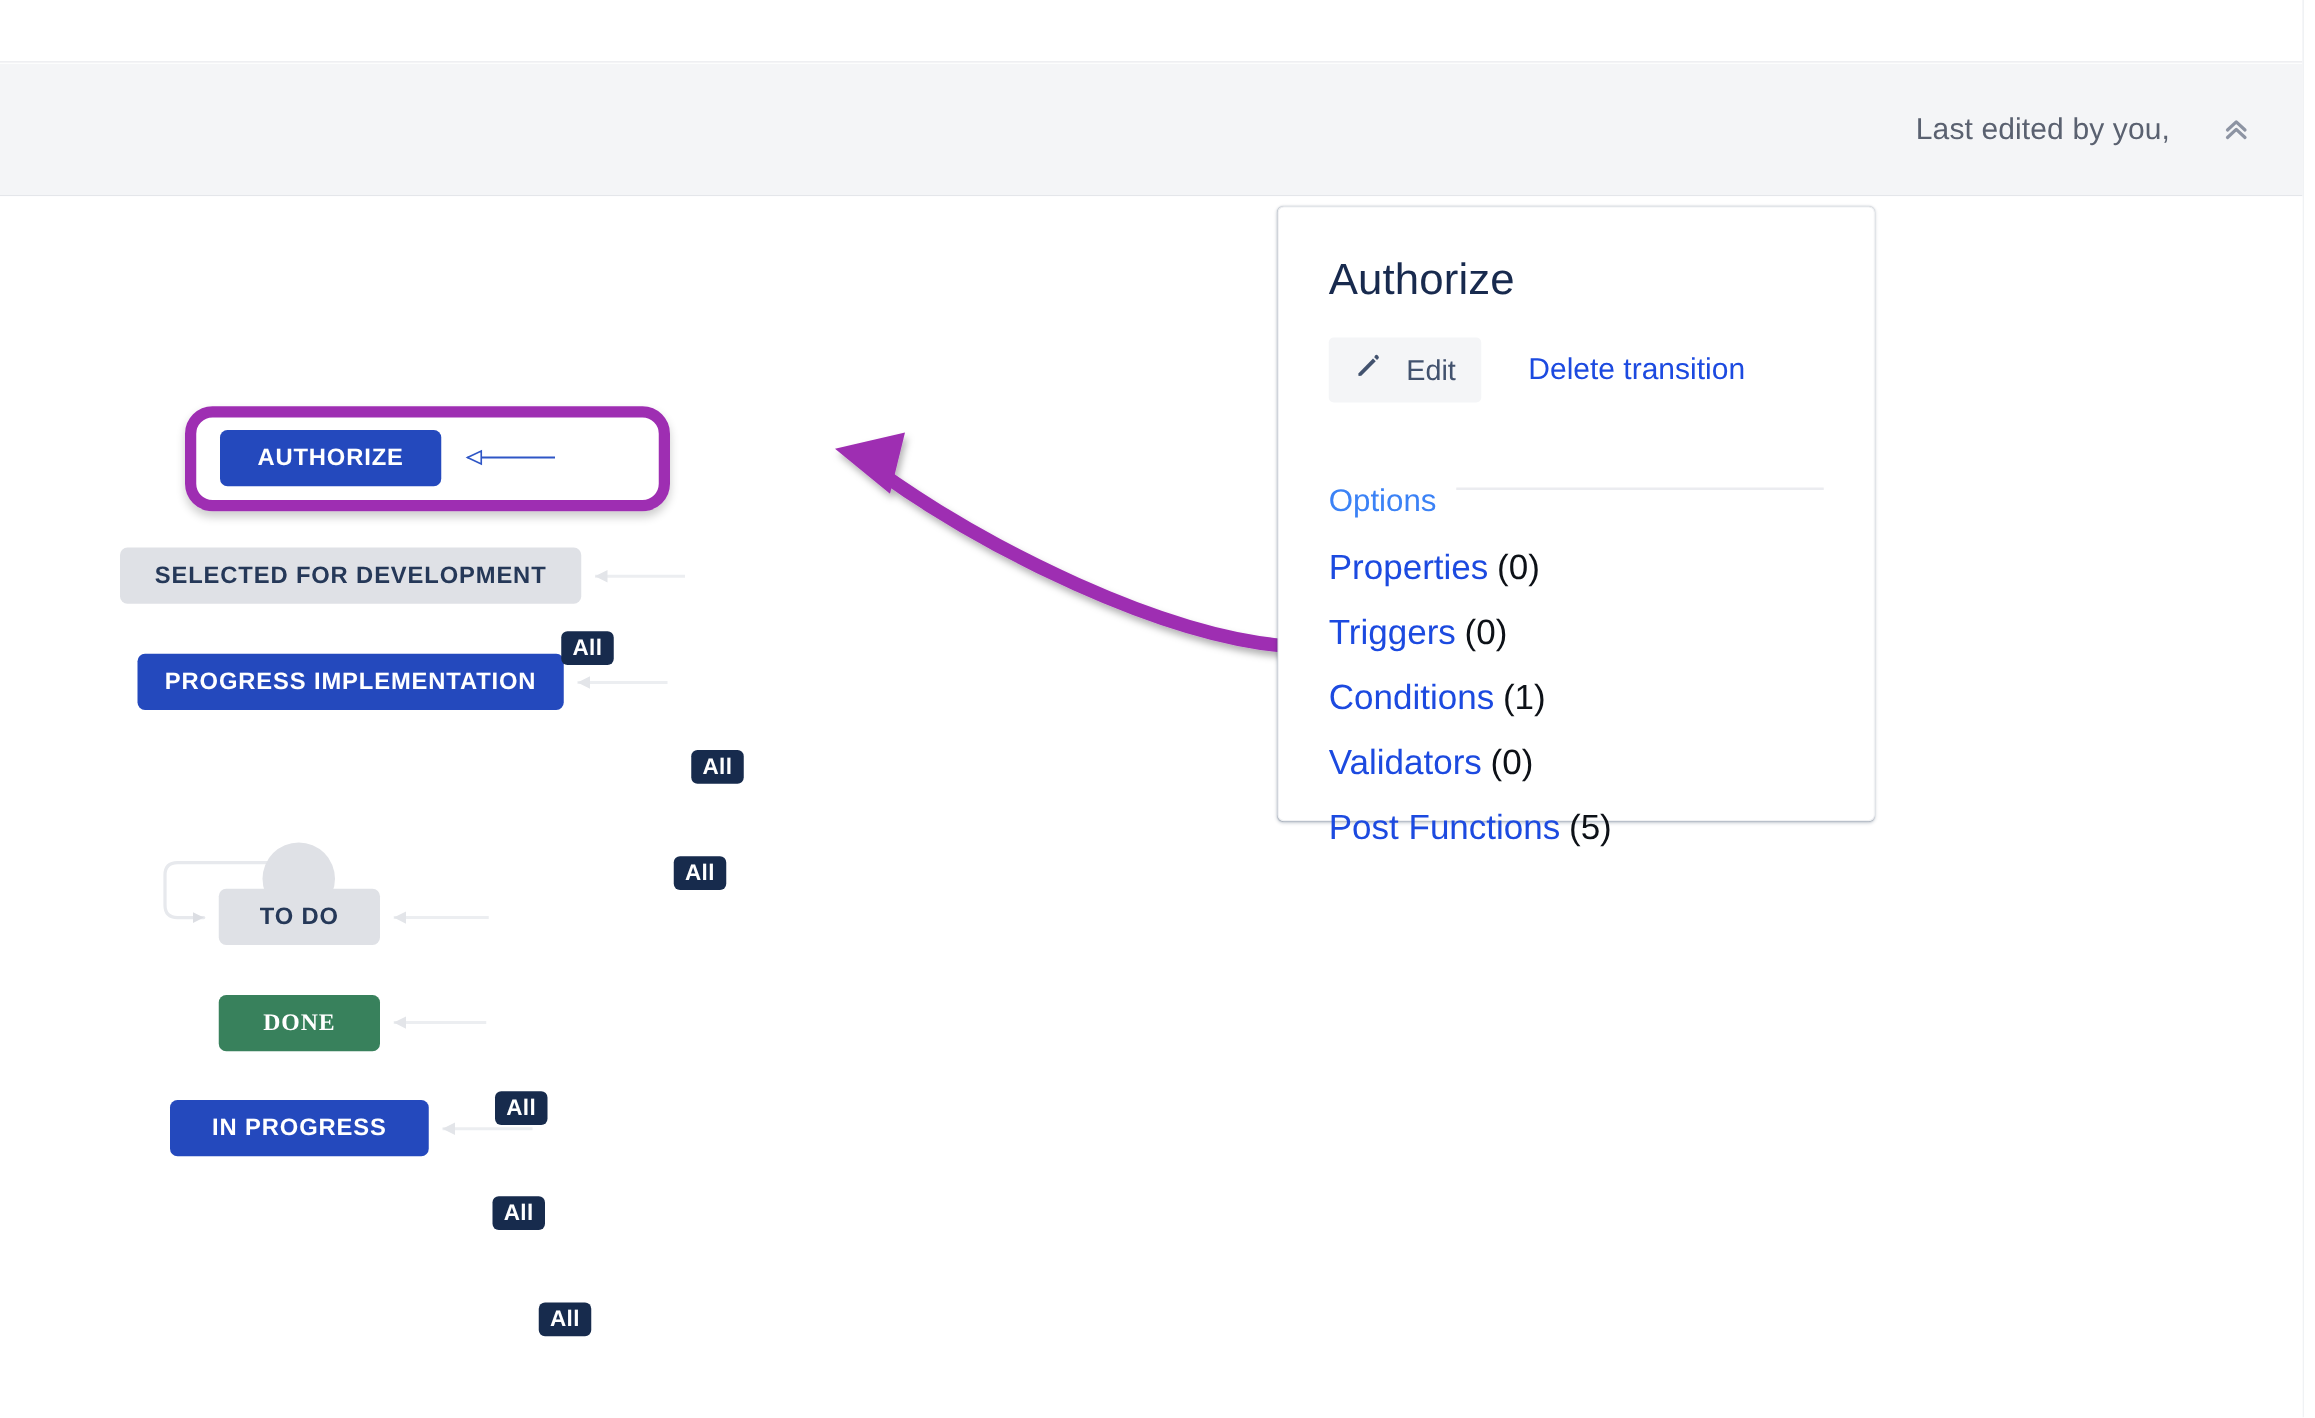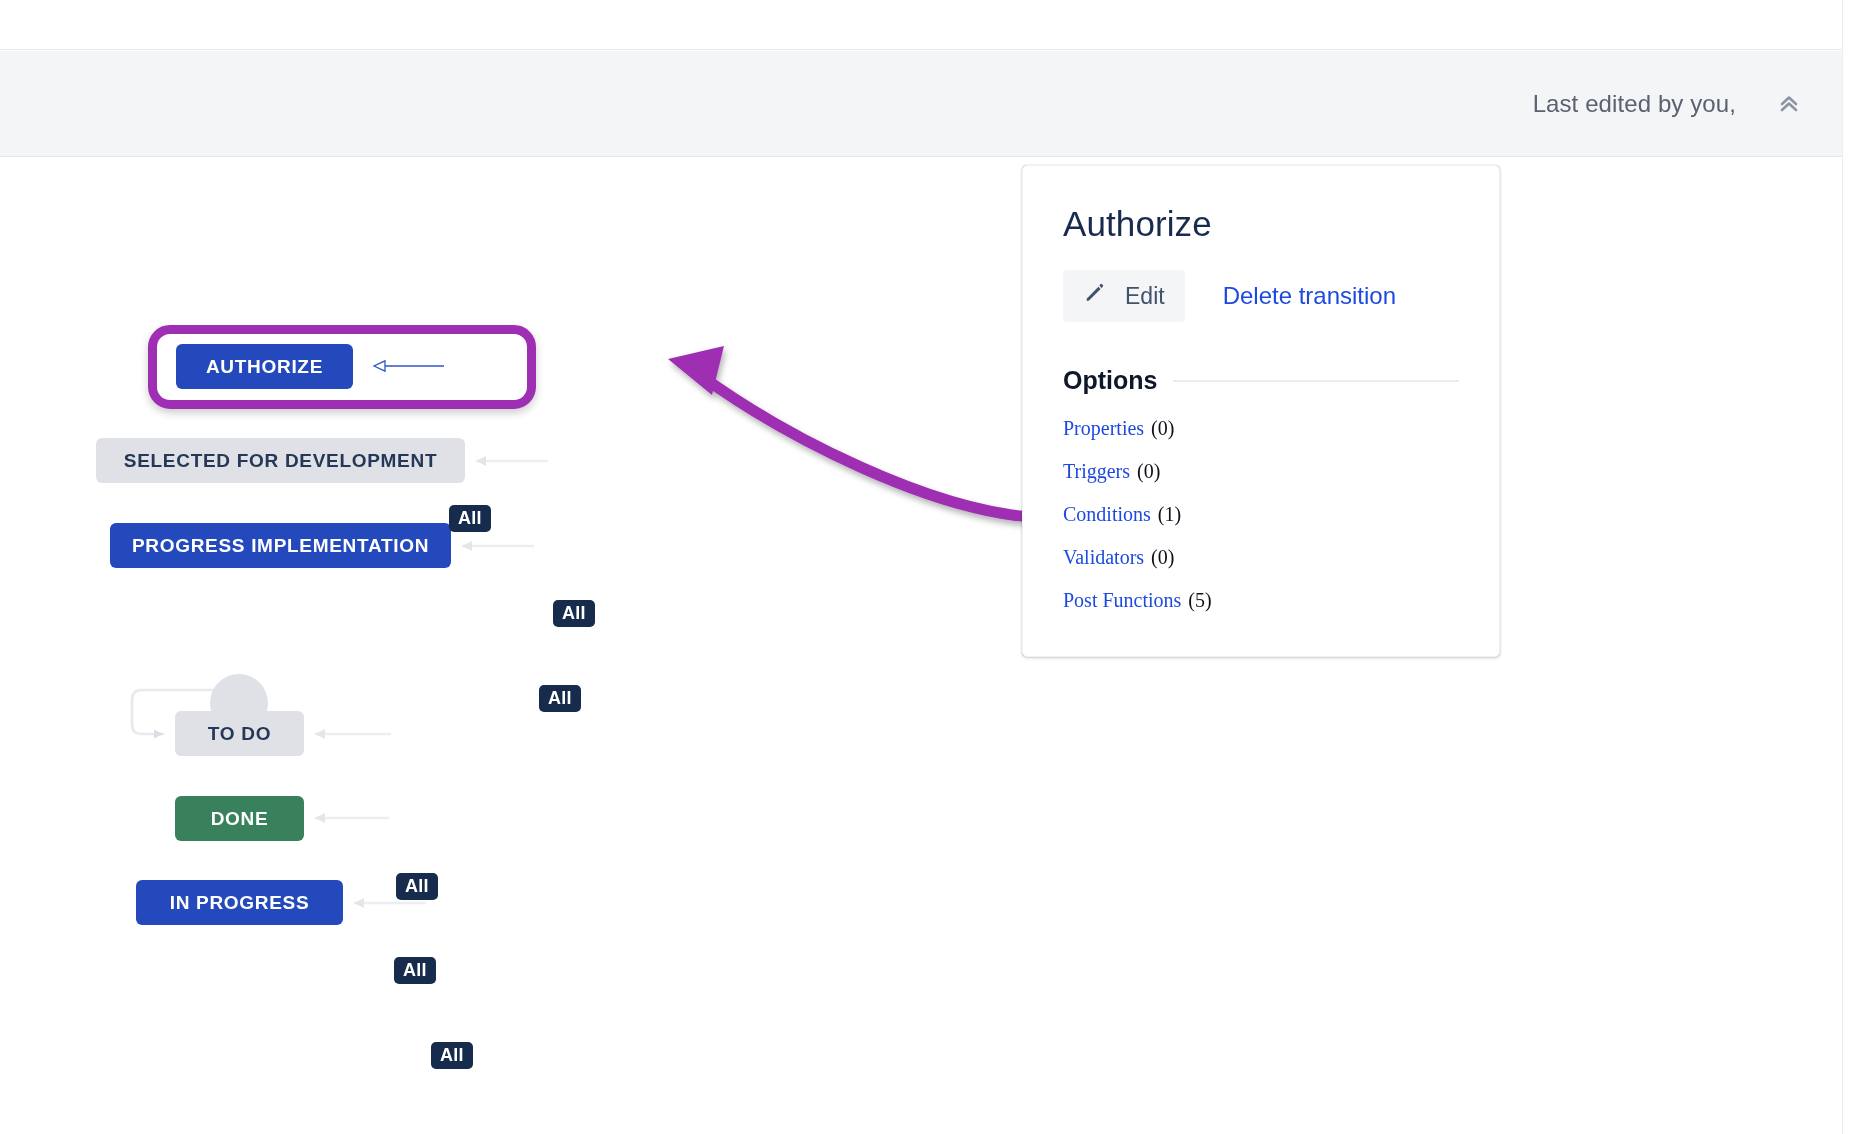--- a/index.html
+++ b/index.html
@@ -88,21 +88,21 @@
     border-radius: 6px;
     font-size: 19px;
     font-weight: bold;
     letter-spacing: .7px;
     white-space: nowrap;
     cursor: pointer;
     user-select: none;
   }
   .node.blue  { background: #2449bd; color: #ffffff; }
   .node.grey  { background: #dfe1e6; color: #253858; }
-  .node.green { background: #38815c; color: #ffffff; }
+  .node.green { background: #38815c; color: #ffffff; font-family: Liberation Serif, serif; }
 
   
   .start-circle {
     position: absolute;
     width: 58px; height: 58px;
     border-radius: 50%;
     background: #dfe1e6;
     cursor: pointer;
   }
 
@@ -168,36 +168,36 @@
     color: #1c4ae0;
     cursor: pointer;
   }
   .options-head {
     display: flex;
     align-items: center;
     margin-top: 44px;
   }
   .options-title {
     font-size: 25px;
-    font-weight: bold;
-    color: #0f172a;
+    font-weight: normal;
+    color: #3b82f6;
     white-space: nowrap;
+    margin-top: 21px;
   }
   .options-rule {
     flex: 1;
     height: 2px;
     background: #ebecf0;
     margin-left: 16px;
   }
   .option-list { margin-top: 22px; }
   .option-row {
-    font-size: 20px;
+    font-size: 28px;
     margin-bottom: 20px;
     white-space: nowrap;
-    font-family: Liberation Serif, serif;
   }
   .option-link {
     color: #1c4ae0;
     cursor: pointer;
   }
   .option-count {
     color: #0d1117;
     margin-left: 7px;
   }
 </style>

